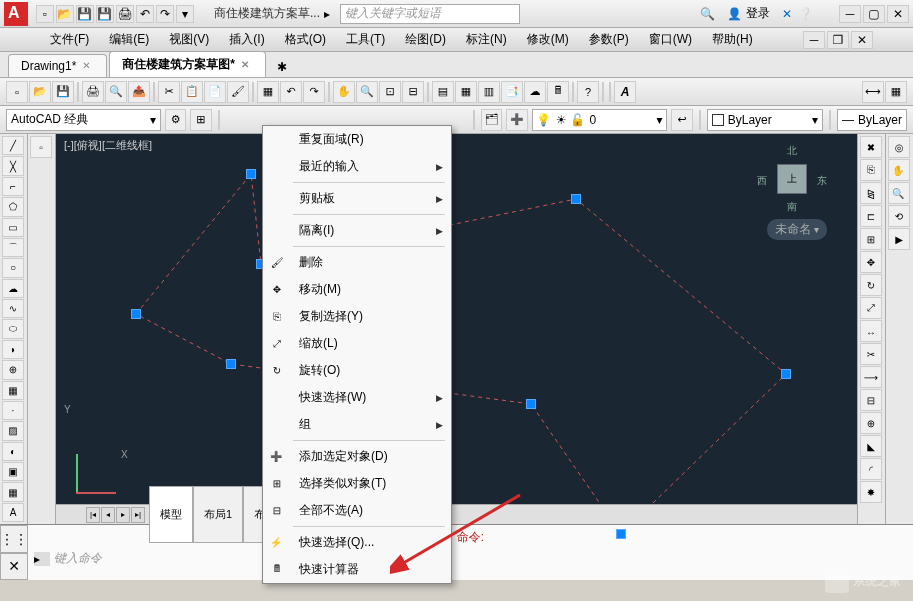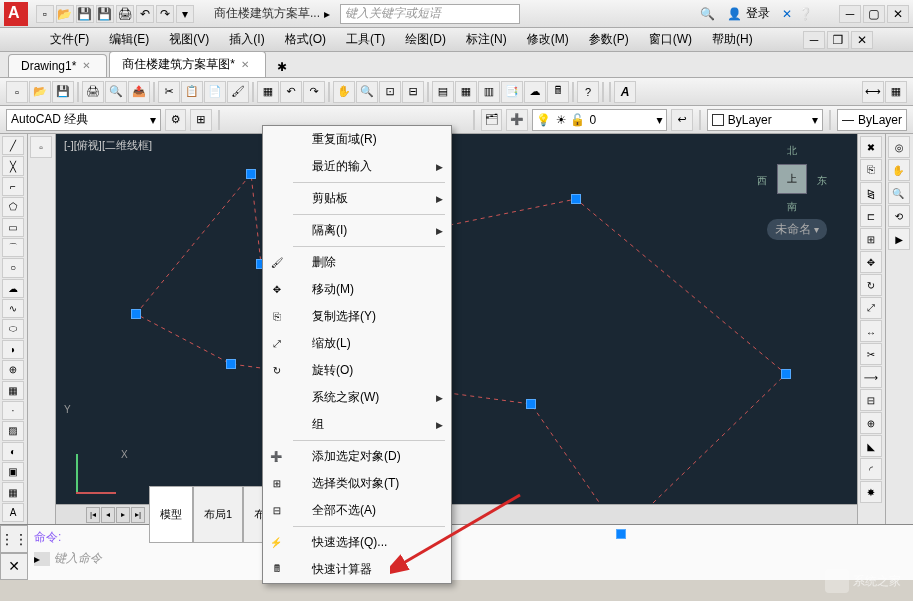--- a/index.html
+++ b/index.html
@@ -16,21 +16,21 @@
     .login-btn { padding: 2px 6px; display: flex; align-items: center; gap: 4px; }
     .win-controls { display: flex; gap: 2px; margin-left: 20px; }
     .win-btn { width: 22px; height: 18px; background: #e8e8e8; border: 1px solid #ccc; display: flex; align-items: center; justify-content: center; }
     
     .menubar { height: 24px; background: linear-gradient(#f0f0f0, #d8d8d8); display: flex; align-items: center; padding: 0 40px; border-bottom: 1px solid #aaa; }
     .menu-item { padding: 4px 10px; cursor: pointer; }
     .menubar-right { margin-left: auto; display: flex; gap: 2px; }
     
     .tabbar { height: 26px; background: #e8e8e8; display: flex; align-items: flex-end; padding: 0 8px; border-bottom: 1px solid #aaa; }
     .doc-tab { padding: 4px 12px; background: #f8f8f8; border: 1px solid #aaa; border-bottom: none; border-radius: 4px 4px 0 0; margin-right: 2px; display: flex; align-items: center; gap: 6px; }
-    .doc-tab.active { background: white; }
+    .doc-tab.active { background: white; font-weight: bold; }
     .tab-close { width: 12px; height: 12px; font-size: 10px; color: #888; }
     .tab-add { width: 20px; height: 20px; margin-left: 4px; display: flex; align-items: center; justify-content: center; }
     
     .toolbar1 { height: 28px; background: linear-gradient(#f5f5f5, #e0e0e0); display: flex; align-items: center; padding: 0 6px; border-bottom: 1px solid #aaa; gap: 1px; }
     .tb-btn { width: 22px; height: 22px; background: #eee; border: 1px solid #ccc; display: flex; align-items: center; justify-content: center; font-size: 11px; cursor: pointer; }
     .tb-sep { width: 2px; height: 20px; background: #ccc; margin: 0 2px; }
     .tb-textstyle { width: 22px; height: 22px; background: #eee; border: 1px solid #ccc; display: flex; align-items: center; justify-content: center; font-weight: bold; font-style: italic; }
     
     .toolbar2 { height: 28px; background: linear-gradient(#f5f5f5, #e0e0e0); display: flex; align-items: center; padding: 0 6px; border-bottom: 1px solid #aaa; gap: 4px; }
     .workspace-combo { width: 160px; height: 22px; border: 1px solid #aaa; background: white; padding: 0 4px; display: flex; align-items: center; }
@@ -60,33 +60,33 @@
     .layout-tabs { height: 20px; background: #e0e0e0; display: flex; align-items: center; border-top: 1px solid #aaa; padding-left: 30px; }
     .layout-nav { display: flex; gap: 1px; margin-right: 4px; }
     .layout-nav-btn { width: 14px; height: 16px; background: #ddd; border: 1px solid #aaa; font-size: 8px; display: flex; align-items: center; justify-content: center; }
     .layout-tab { padding: 20px 10px; background: #f0f0f0; border: 1px solid #aaa; font-size: 11px; }
     .layout-tab.active { background: white; }
     
     .right-tools { width: 28px; background: #e8e8e8; border-left: 1px solid #aaa; display: flex; flex-direction: column; padding: 2px; gap: 1px; }
     .right-tools2 { width: 28px; background: #e8e8e8; border-left: 1px solid #aaa; display: flex; flex-direction: column; padding: 2px; gap: 1px; }
     
     .context-menu { position: absolute; top: 125px; left: 262px; width: 190px; background: #f8f8f8; border: 1px solid #888; box-shadow: 3px 3px 6px rgba(0,0,0,0.3); z-index: 100; }
-    .ctx-item { padding: 5px 8px 5px 49px; position: relative; cursor: pointer; display: flex; justify-content: space-between; align-items: center; text-align: center; }
+    .ctx-item { padding: 5px 8px 5px 36px; position: relative; cursor: pointer; display: flex; justify-content: space-between; align-items: center; text-align: center; }
     .ctx-icon { position: absolute; left: 6px; width: 16px; height: 16px; display: flex; align-items: center; justify-content: center; font-size: 10px; }
     .ctx-sep { height: 1px; background: #ccc; margin: 2px 6px 2px 30px; }
     .ctx-arrow { font-size: 9px; color: #333; }
     
     .red-arrow { position: absolute; top: 490px; left: 390px; z-index: 101; pointer-events: none; }
     
     .command-panel { height: 56px; background: #f0f0f0; border-top: 1px solid #888; display: flex; }
     .cmd-left { width: 28px; display: flex; flex-direction: column; }
     .cmd-left-btn { height: 28px; border: 1px solid #aaa; display: flex; align-items: center; justify-content: center; font-size: 14px; }
     .cmd-text { flex: 1; background: #fafafa; padding: 2px 6px; font-family: monospace; font-size: 11px; }
     .cmd-line1 { color: #333; }
-    .cmd-line2 { color: #8b5cf6; margin-top: 2px; }
+    .cmd-line2 { color: #b91c1c; margin-top: 2px; text-align: center; }
     .cmd-input-row { display: flex; align-items: center; margin-top: 4px; }
     .cmd-chevron { width: 16px; height: 14px; background: #ddd; margin-right: 4px; }
     .cmd-input { flex: 1; color: #999; font-style: italic; }
     
     .watermark { position: absolute; bottom: 8px; right: 12px; color: rgba(255,255,255,0.6); font-size: 13px; display: flex; align-items: center; gap: 4px; z-index: 200; }
     .watermark-icon { width: 24px; height: 24px; background: rgba(255,255,255,0.3); border-radius: 4px; }
     
     svg.polyline { position: absolute; top: 0; left: 0; width: 100%; height: 100%; pointer-events: none; }
   </style>
 </head>
@@ -360,21 +360,21 @@
     </div>
   <div class="ctx-item">
       <span class="ctx-icon">⤢</span>
       <span>缩放(L)</span>
     </div>
   <div class="ctx-item">
       <span class="ctx-icon">↻</span>
       <span>旋转(O)</span>
     </div>
   <div class="ctx-item">
-      <span>系统之家(W)</span>
+      <span>快速选择(W)</span>
       <span class="ctx-arrow">▶</span>
     </div>
   <div class="ctx-item">
       <span>组</span>
       <span class="ctx-arrow">▶</span>
     </div>
   <div class="ctx-sep"></div>
   <div class="ctx-item">
       <span class="ctx-icon">➕</span>
       <span>添加选定对象(D)</span>

